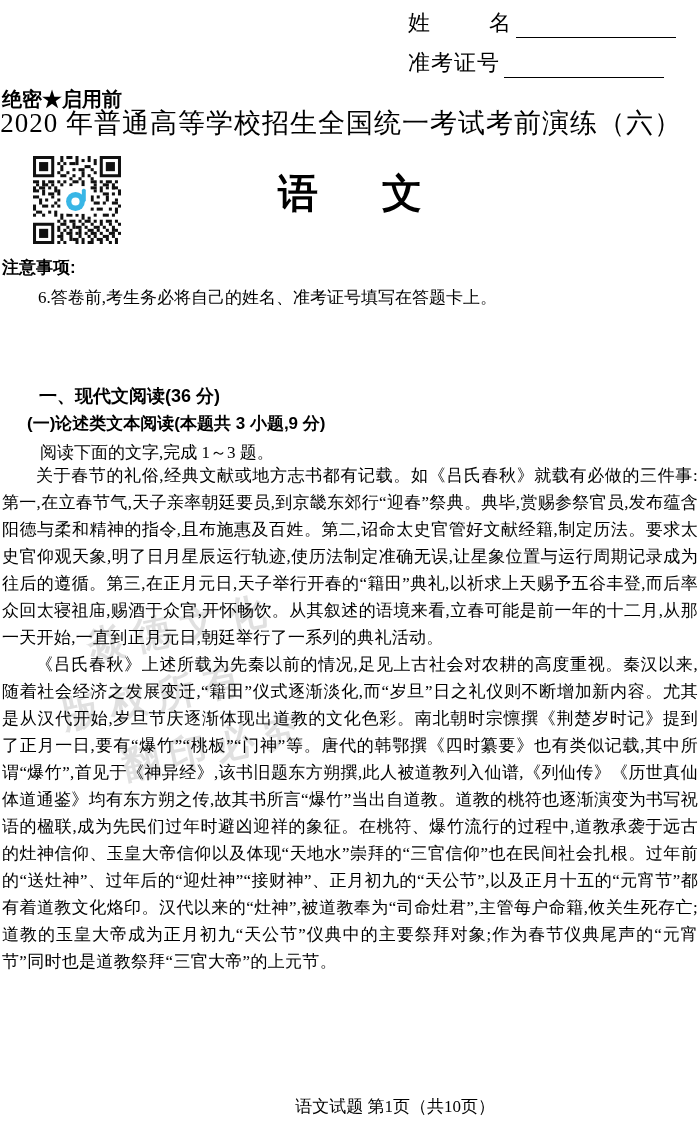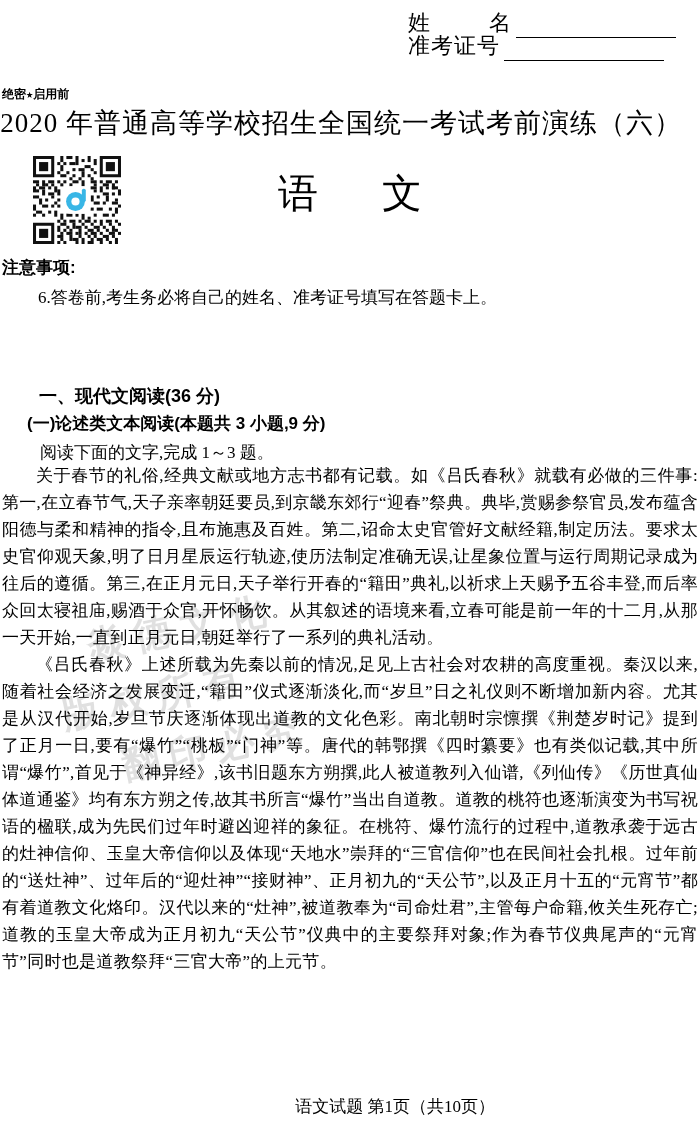--- a/index.html
+++ b/index.html
@@ -7,26 +7,26 @@
     width:700px;height:1134px;position:relative;background:#ffffff;
     font-family:"Liberation Serif","DejaVu Serif",serif;color:#000;overflow:hidden;
   }
   .abs{position:absolute;}
   
   .idrow{position:absolute;left:408px;display:flex;align-items:flex-end;}
   .idrow .idlabel{font-size:22px;letter-spacing:1px;white-space:nowrap;}
   .idlabel.spread{display:flex;justify-content:space-between;width:104px;}
   .uline{display:inline-block;border-bottom:1.5px solid #000;height:26px;margin-left:4px;}
   
-  .secrecy{left:2px;top:86px;font-family:Liberation Mono, monospace;
-    font-weight:bold;font-size:12px;}
+  .secrecy{left:2px;top:86px;font-family:Liberation Serif, serif;
+    font-weight:bold;font-size:20px;}
   .exam-title{left:0;top:105px;width:682px;text-align:center;font-size:27px;
     letter-spacing:1px;white-space:nowrap;}
   .qr-wrap{left:33px;top:156px;width:88px;height:88px;}
-  .subject{left:0;top:166px;width:700px;text-align:center;font-size:40px;font-weight:normal;}
+  .subject{left:0;top:166px;width:700px;text-align:center;font-size:40px;font-weight:bold;}
   .subject .ch1{margin-right:64px;}
   
   .notice-head{left:2px;top:256px;font-family:"Liberation Sans","DejaVu Sans",sans-serif;
     font-weight:bold;font-size:17px;text-align:center;}
   .notice-list{left:38px;top:283px;width:650px;font-size:17px;line-height:30px;}
   
   .sec1{left:2px;top:384px;font-family:"Liberation Sans","DejaVu Sans",sans-serif;
     font-weight:bold;font-size:18px;margin-left:37px;}
   .sec2{left:2px;top:412px;font-family:"Liberation Sans","DejaVu Sans",sans-serif;
     font-weight:bold;font-size:17px;margin-left:25px;}
@@ -60,21 +60,21 @@
 
 <div class="content">
 
   <div class="idrow" style="top:8px;">
     <div class="idlabel spread">
       <span>姓</span>
       <span>名</span>
     </div>
     <span class="uline" style="width:160px;"></span>
   </div>
-  <div class="idrow" style="top:31px;">
+  <div class="idrow" style="top:48px;">
     <div class="idlabel">准考证号</div>
     <span class="uline" style="width:160px;"></span>
   </div>
 
   <div class="abs secrecy">绝密★启用前</div>
   <div class="abs exam-title">2020 年普通高等学校招生全国统一考试考前演练（六）</div>
 
   <div class="abs qr-wrap">
     <svg class="qr-svg" viewBox="0 0 29 29" width="88" height="88">
       <defs>

